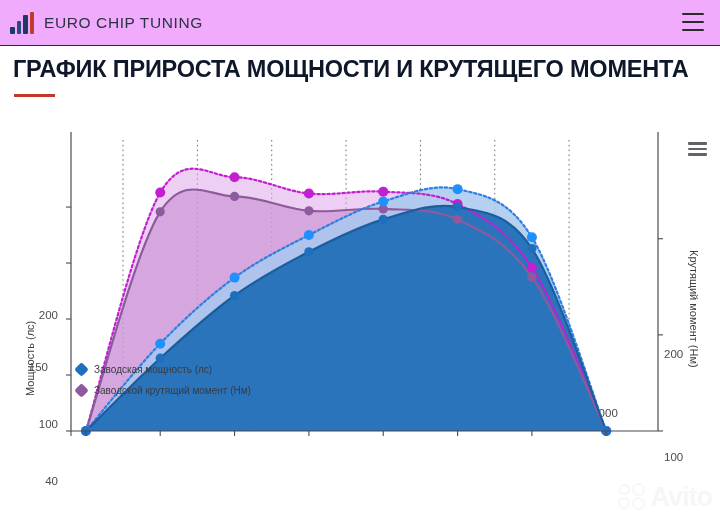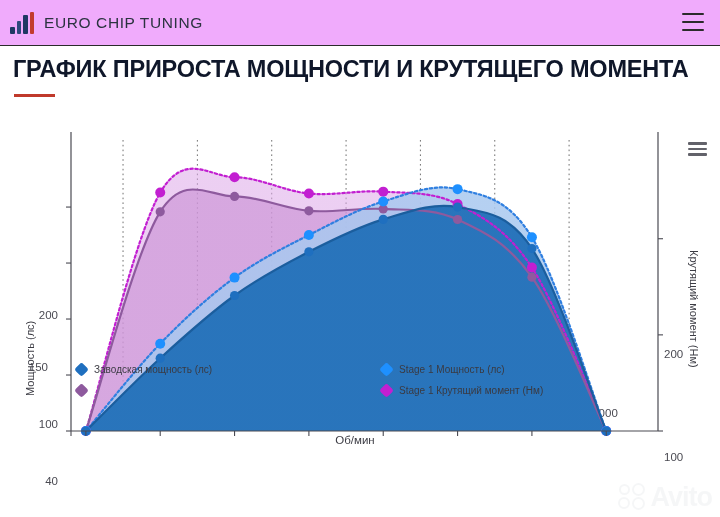--- a/index.html
+++ b/index.html
@@ -173,21 +173,20 @@
     <div class="menu-chart">
       <span></span>
         <span></span>
         <span></span>
     </div>
 
     <div class="ylabel ylabel-left">Мощность (лс)</div>
 
     <div class="ylabel ylabel-right">Крутящий момент (Нм)</div>
 
-    <div class="xlabel">Об/мин</div>
 
     <div class="ytick" style="left:22px; top:164px; width:36px;">200</div>
     <div class="ytick" style="left:12px; top:216px; width:36px;">150</div>
     <div class="ytick" style="left:22px; top:273px; width:36px;">100</div>
     <div class="ytick" style="left:22px; top:330px; width:36px;">40</div>
     <div class="ytick" style="left:22px; top:388px; width:36px;">0</div>
 
     <div class="ytick ytick-r" style="left:664px; top:203px;">200</div>
     <div class="ytick ytick-r" style="left:664px; top:306px;">100</div>
     <div class="ytick ytick-r" style="left:664px; top:388px;">0</div>
@@ -301,30 +300,21 @@
   </div>
 
   <div class="legend">
     <div class="legend-col left">
       <div class="legend-item">
         <span class="legend-marker" style="background:#1f6fbf"></span>
         <span class="legend-text">Заводская мощность (лс)</span>
       </div>
       <div class="legend-item">
         <span class="legend-marker" style="background:#8e5a9e"></span>
-      </div>
-    </div>
-    <div class="legend-col right">
-      <div class="legend-item">
-        <span class="legend-marker" style="background:#1e90ff"></span>
-        <span class="legend-text">Stage 1 Мощность (лс)</span>
-      </div>
-      <div class="legend-item">
-        <span class="legend-marker" style="background:#c21fd1"></span>
-        <span class="legend-text">Stage 1 Крутящий момент (Нм)</span>
+        <span class="legend-text">Заводской крутящий момент (Нм)</span>
       </div>
     </div>
   </div>
 
   <div class="watermark">
     <div class="wm-dots">
       <i class="wm-d1"></i>
         <i class="wm-d2"></i>
         <i class="wm-d3"></i>
         <i class="wm-d4"></i>

